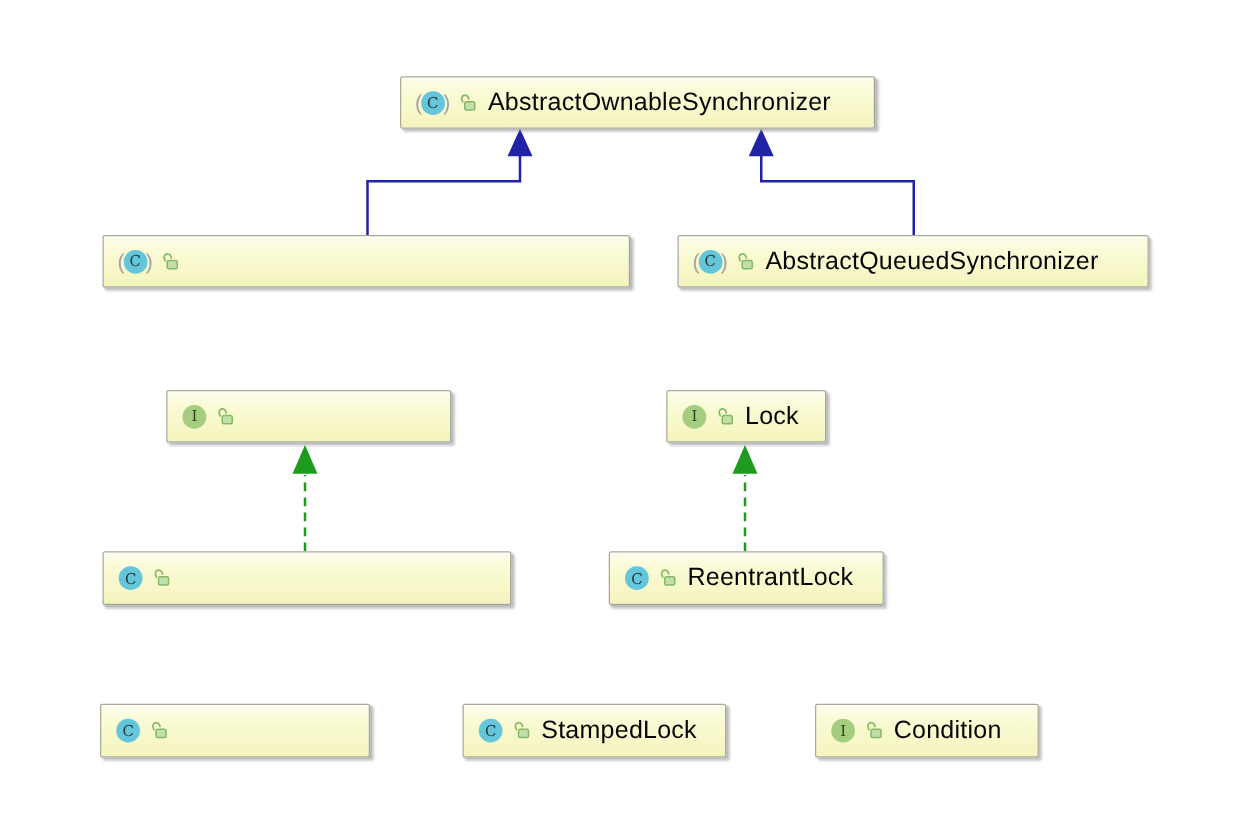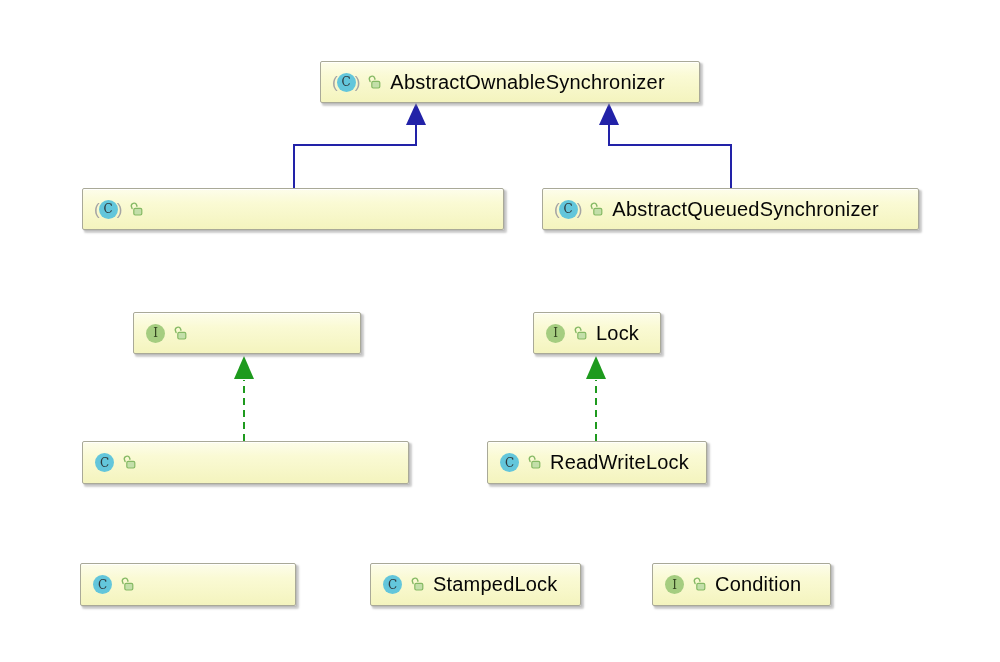--- a/index.html
+++ b/index.html
@@ -147,21 +147,21 @@
   <div class="node" style="left:487px;top:441px;width:220px;height:43px">
     <span class="icon-wrap">
       <span class="circle cls">C</span>
     </span>
     <span class="lock-icon">
       <svg viewBox="0 0 15 15" width="15" height="15">
         <path d="M3.1,6.6 L2.5,4.8 A2.7,2.7 0 0 1 7.6,3.0 L8.0,4.2" fill="none" stroke="#85B964" stroke-width="1.4" stroke-linecap="round"></path>
         <rect x="4.8" y="6.4" width="8" height="6.6" rx="1.4" fill="#C3DFA9" stroke="#85B964" stroke-width="1.2"></rect>
       </svg>
     </span>
-    <span class="label">ReadWriteLock</span>
+    <span class="label">ReentrantLock</span>
   </div>
 
   <div class="node" style="left:80px;top:563px;width:216px;height:43px">
     <span class="icon-wrap">
       <span class="circle cls">C</span>
     </span>
     <span class="lock-icon">
       <svg viewBox="0 0 15 15" width="15" height="15">
         <path d="M3.1,6.6 L2.5,4.8 A2.7,2.7 0 0 1 7.6,3.0 L8.0,4.2" fill="none" stroke="#85B964" stroke-width="1.4" stroke-linecap="round"></path>
         <rect x="4.8" y="6.4" width="8" height="6.6" rx="1.4" fill="#C3DFA9" stroke="#85B964" stroke-width="1.2"></rect>

